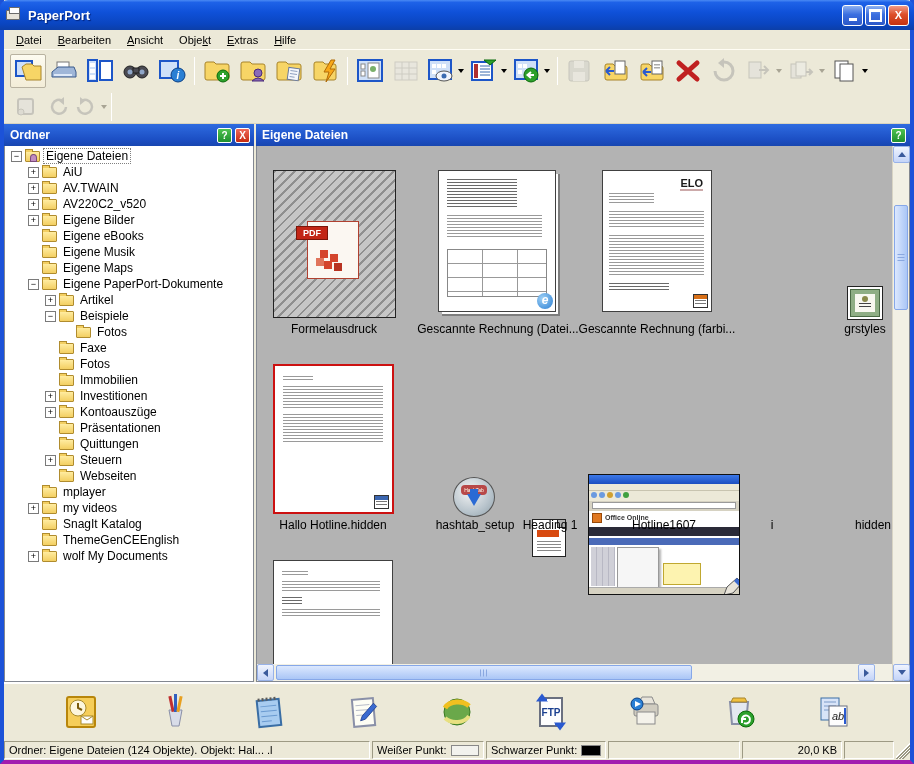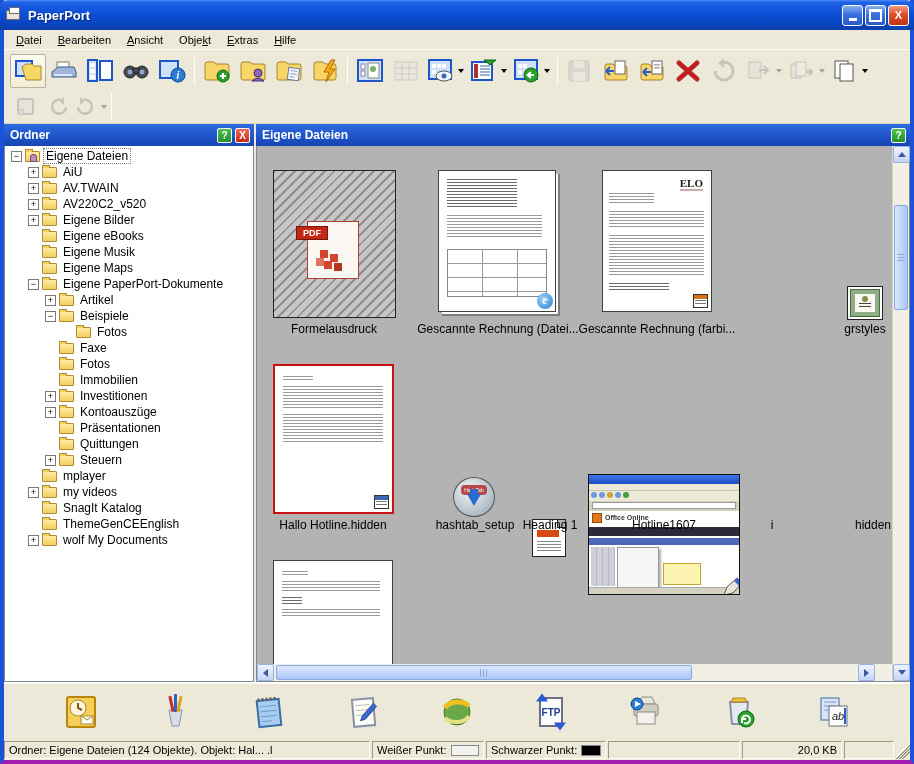--- a/index.html
+++ b/index.html
@@ -82,21 +82,21 @@
   .tlabel { position:absolute; font-size:12px; color:#000; text-align:center; white-space:nowrap; overflow:hidden; }
 
   .hatched { background:repeating-linear-gradient(-45deg,#c6c6c6 0 5px,#8f8f8f 5px 7px); border:1px solid #222; }
   .pdfdoc { position:absolute; left:33px; top:50px; width:52px; height:58px; background:#fbf7f2;
     border:1px solid #b04030; }
   .pdftag { position:absolute; left:-12px; top:4px; background:#c22616; color:#fff; font-size:9px;
     font-weight:bold; padding:1px 6px; border:1px solid #7a150a; }
   .pdfdots { position:absolute; left:12px; top:28px; width:8px; height:8px; background:#d4452e;
     box-shadow:10px 4px 0 #d4452e, 4px 11px 0 #d4452e, 14px 13px 0 #b83322, -4px 8px 0 #e0745c; }
 
-  .page { background:#fff; border:1px solid #404040;font-family:Liberation Serif, serif; }
+  .page { background:#fff; border:1px solid #404040; }
   .stacked { box-shadow:3px 3px 0 -1px #fdfdfd, 4px 4px 0 0 #7d7d7d; }
   .txtlines { position:absolute; background:repeating-linear-gradient(180deg,#9a9a9a 0 1px,transparent 1px 3px); }
   .txtlines.dark { background:repeating-linear-gradient(180deg,#6a6a6a 0 1px,transparent 1px 3px); }
   .minitable { position:absolute; border:1px solid #888;
     background:
       repeating-linear-gradient(180deg,transparent 0 13px,#999 13px 14px),
       repeating-linear-gradient(90deg,transparent 0 34px,#999 34px 35px); }
   .ie-e { position:absolute; right:2px; bottom:2px; width:16px; height:16px; border-radius:50%;
     background:radial-gradient(circle at 35% 35%,#9ed0f5,#2a7fd4); color:#fff; font-size:12px;
     font-weight:bold; font-style:italic; text-align:center; line-height:15px; }
@@ -541,20 +541,26 @@
             <span style="flex: 0 0 38px;"></span>
             <span class="exp none"></span>
             <span class="fic"></span>
             <span class="tree-label">Quittungen</span>
           </div>
           <div class="tree-row">
             <span style="flex: 0 0 38px;"></span>
             <span class="exp">+</span>
             <span class="fic"></span>
             <span class="tree-label">Steuern</span>
+          </div>
+          <div class="tree-row">
+            <span style="flex: 0 0 38px;"></span>
+            <span class="exp none"></span>
+            <span class="fic"></span>
+            <span class="tree-label">Webseiten</span>
           </div>
           <div class="tree-row">
             <span style="flex: 0 0 21px;"></span>
             <span class="exp none"></span>
             <span class="fic"></span>
             <span class="tree-label">mplayer</span>
           </div>
           <div class="tree-row">
             <span style="flex: 0 0 21px;"></span>
             <span class="exp">+</span>

